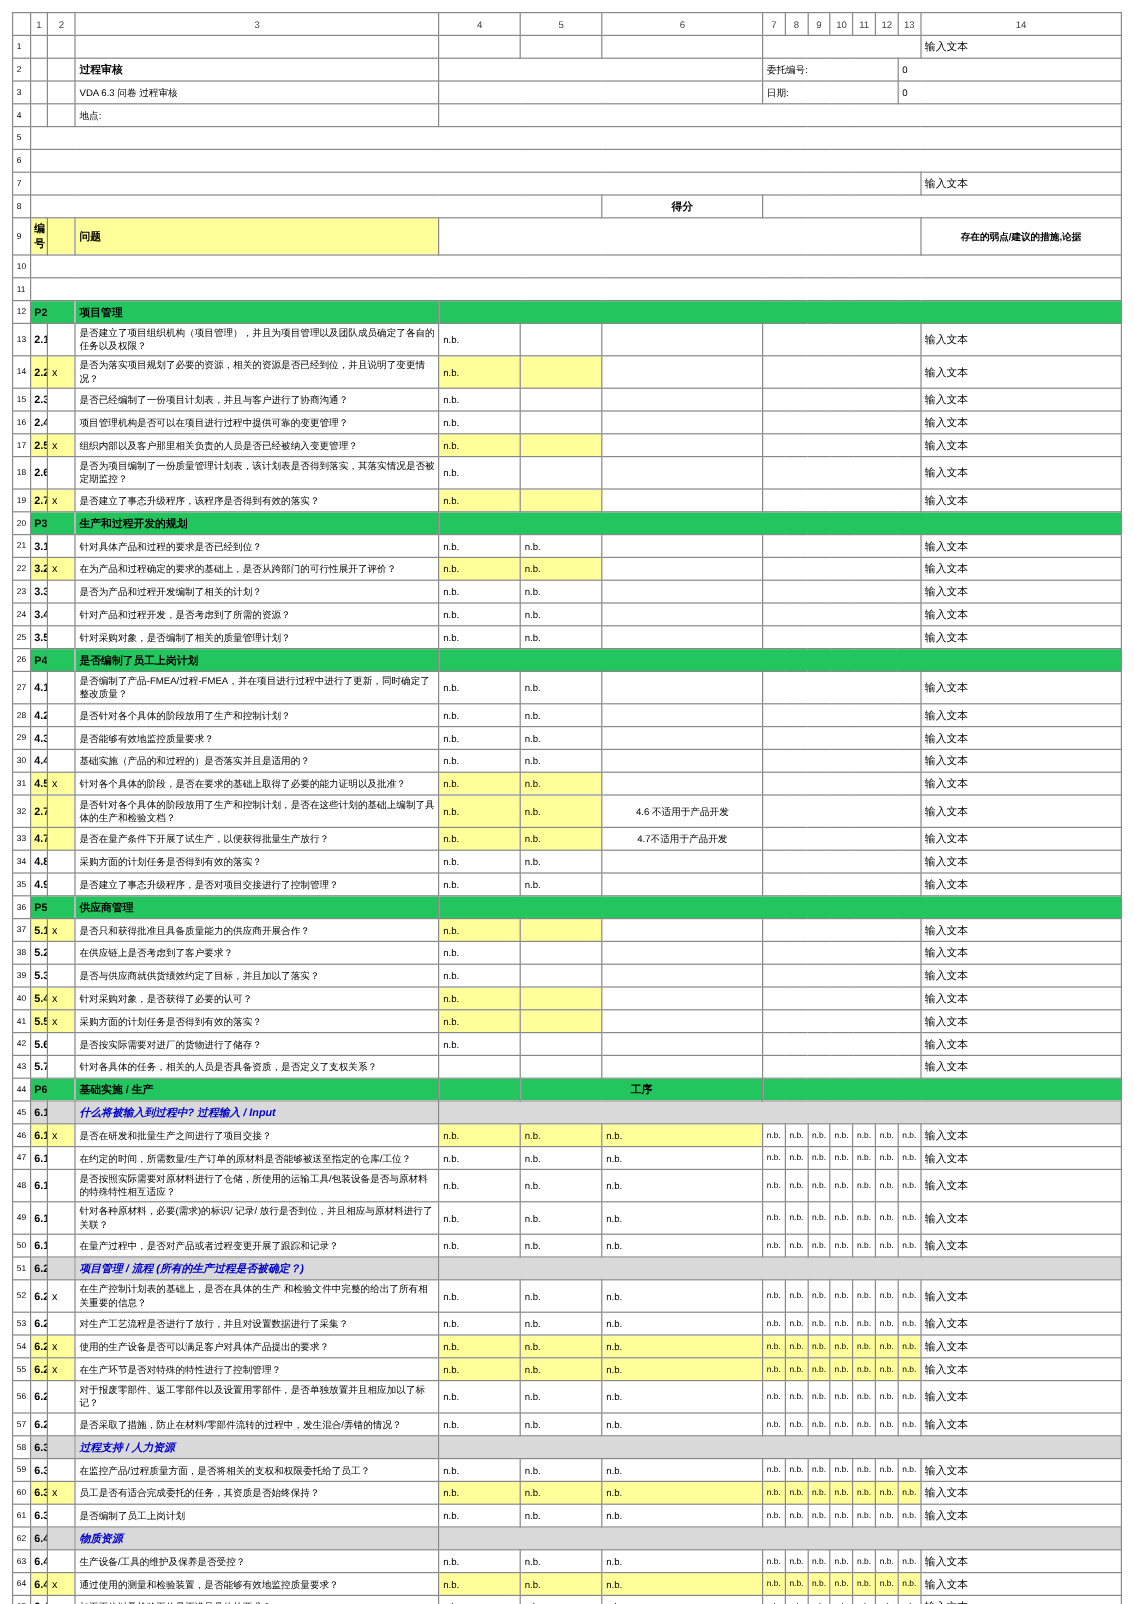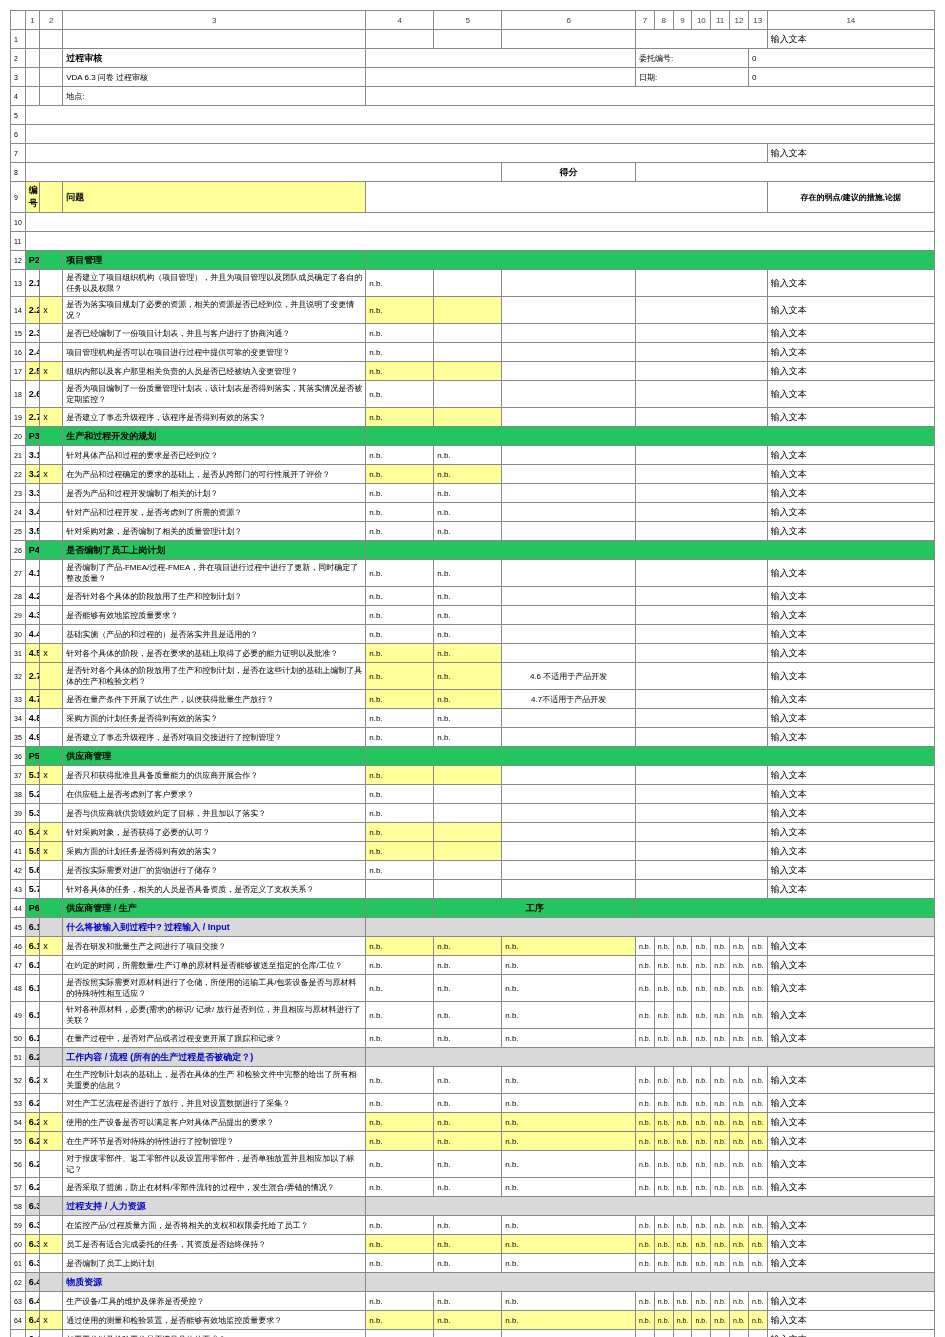--- a/index.html
+++ b/index.html
@@ -29,21 +29,21 @@
   .col-e { width: 65px; }
   .col-f { width: 128px; }
   .col-g, .col-h, .col-i, .col-j, .col-k, .col-l, .col-m { width: 18px; }
   .col-n { width: 160px; }
   .hdr-row td { background: #fff; font-size: 8px; color: #444; text-align: center; }
   .yellow { background: #ffff99; }
   .green { background: #22c55e; }
   .gray { background: #d9d9d9; }
   .bold { font-weight: bold; }
   .small { font-size: 8px; }
-  .blue-text { color: #0000cc; }
+  .blue-text { color: #0000cc; font-style: italic; }
   .center { text-align: center; }
   .tiny { font-size: 7px; }
 </style>
 </head>
 <body>
 
 <table>
   <colgroup>
     <col class="col-num">
       <col class="col-a">
@@ -483,21 +483,21 @@
         <td class="small"></td>
         <td class="small"></td>
         <td></td>
         <td colspan="7"></td>
         <td>输入文本</td>
       </tr>
       <tr>
         <td class="tiny">44</td>
         <td class="bold green">P6</td>
         <td class="green"></td>
-        <td class="bold green">供应商管理 / 生产</td>
+        <td class="bold green">基础实施 / 生产</td>
         <td class="green"></td>
         <td colspan="2" class="bold center green">工序</td>
         <td colspan="8" class="green"></td>
       </tr>
       <tr>
         <td class="tiny">45</td>
         <td class="bold gray">6.1</td>
         <td class="gray"></td>
         <td class="bold blue-text gray">什么将被输入到过程中? 过程输入 / Input</td>
         <td colspan="11" class="gray"></td>
@@ -584,21 +584,21 @@
         <td class="tiny">n.b.</td>
         <td class="tiny">n.b.</td>
         <td class="tiny">n.b.</td>
         <td class="tiny">n.b.</td>
         <td>输入文本</td>
       </tr>
       <tr>
         <td class="tiny">51</td>
         <td class="bold gray">6.2</td>
         <td class="gray"></td>
-        <td class="bold blue-text gray">工作内容 / 流程 (所有的生产过程是否被确定？)</td>
+        <td class="bold blue-text gray">项目管理 / 流程 (所有的生产过程是否被确定？)</td>
         <td colspan="11" class="gray"></td>
       </tr>
       <tr>
         <td class="tiny">52</td>
         <td class="bold">6.2.1</td>
         <td>x</td>
         <td class="small">在生产控制计划表的基础上，是否在具体的生产 和检验文件中完整的给出了所有相关重要的信息？</td>
         <td class="small">n.b.</td>
         <td class="small">n.b.</td>
         <td class="small">n.b.</td>

